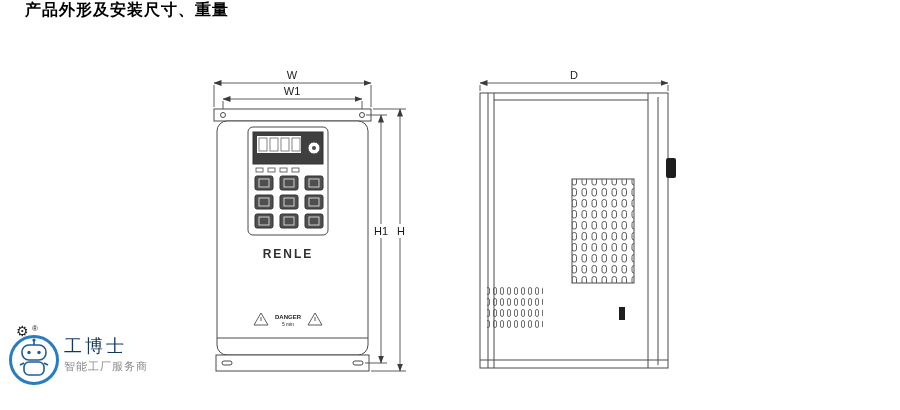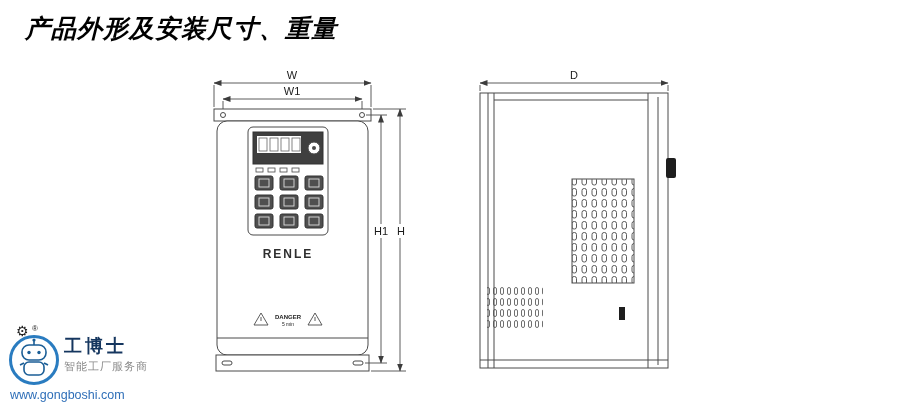--- a/index.html
+++ b/index.html
@@ -4,38 +4,38 @@
 <style>
   * { margin:0; padding:0; box-sizing:border-box; }
   html,body { background:#fff; }
   body {
     width:900px; height:410px;
     font-family:"Liberation Sans", sans-serif;
     position:relative; overflow:hidden;
   }
   .page { position:relative; width:900px; height:410px; background:#fff; }
   .title {
-    position:absolute; left:25px; top:12px;
-    font-size:25px; font-weight:bold; color:#000; letter-spacing:1px;font-style:italic;
+    position:absolute; left:25px; top:0;
+    font-size:16px; font-weight:bold; color:#000; letter-spacing:1px;
   }
   .diagram { position:absolute; left:170px; top:55px; }
   .dim { font-size:11px; font-family:"Liberation Sans", sans-serif; }
   .brand { font-size:12px; font-weight:bold; letter-spacing:2px; font-family:"Liberation Sans", sans-serif; }
   .danger { font-size:6px; font-weight:bold; font-family:"Liberation Sans", sans-serif; }
   .danger-sub { font-size:5px; font-family:"Liberation Sans", sans-serif; }
   .caption {
     position:absolute; left:232px; top:379px;
     font-size:15px; font-weight:bold; color:#111;
   }
   .caption .idx { margin-right:26px; }
   .watermark { position:absolute; left:8px; top:326px; width:180px; height:84px; }
   .wm-gear { position:absolute; left:8px; top:-2px; font-size:14px; color:#222; line-height:1; }
   .wm-reg { position:absolute; left:24px; top:-2px; font-size:8px; color:#222; }
   .wm-logo { position:absolute; left:0; top:8px; }
-  .wm-brand { position:absolute; left:56px; top:8px; font-size:18px; font-weight:bold; color:#15365f; letter-spacing:3px; }
+  .wm-brand { position:absolute; left:56px; top:8px; font-size:18px; font-weight:normal; color:#15365f; letter-spacing:3px; }
   .wm-tagline { position:absolute; left:56px; top:33px; font-size:11px; color:#8a8a8a; letter-spacing:1px;text-align:right; }
   .wm-url { position:absolute; left:2px; top:62px; font-size:12.5px; color:#2f6fb8; }
 </style>
 </head>
 <body>
 
 <div class="page">
 
   <h1 class="title">产品外形及安装尺寸、重量</h1>
 
@@ -179,16 +179,15 @@
         <circle cx="21" cy="18.5" r="1.7" fill="#1b5e96" stroke="none"></circle>
         <circle cx="31" cy="18.5" r="1.7" fill="#1b5e96" stroke="none"></circle>
         <rect x="16" y="28" width="20" height="13" rx="5"></rect>
         <line x1="12" y1="31" x2="16" y2="29"></line>
         <line x1="36" y1="29" x2="40" y2="31"></line>
       </g>
     </svg>
 
     <div class="wm-brand">工博士</div>
     <div class="wm-tagline">智能工厂服务商</div>
-    <div class="wm-url">www.gongboshi.com</div>
   </div>
 
 </div>
 
 </body></html>

